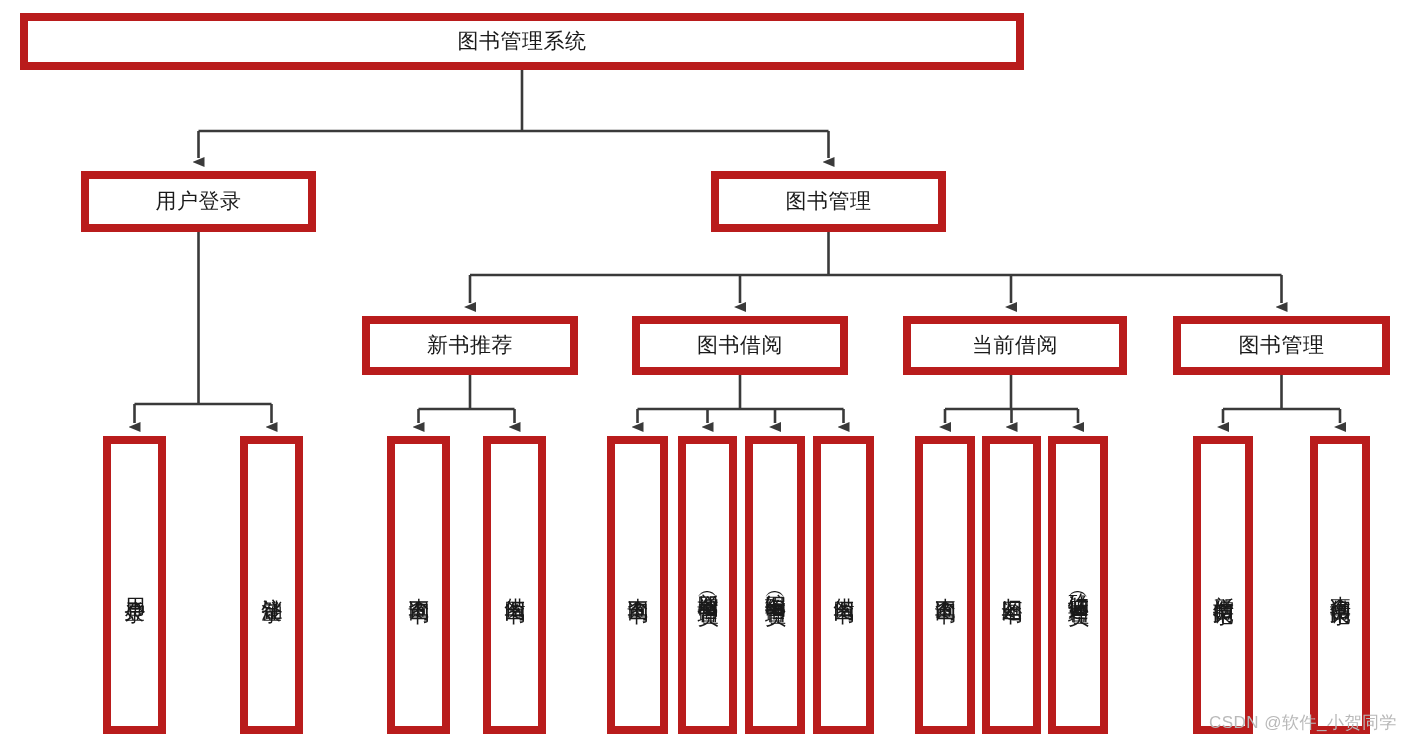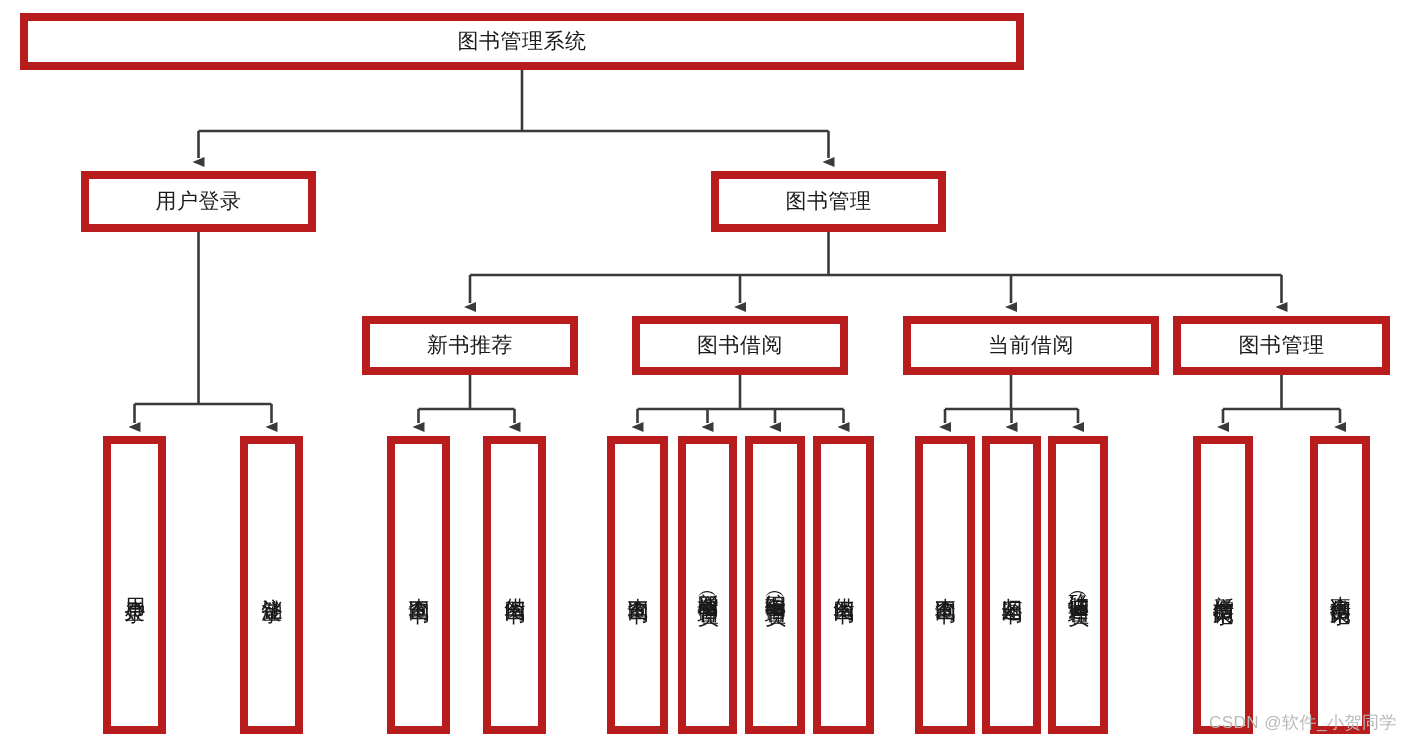--- a/index.html
+++ b/index.html
@@ -119,21 +119,21 @@
   <div class="node h" style="left: 711px; top: 171px; width: 235px; height: 61px;">
     <span>图书管理</span>
   </div>
 
   <div class="node h" style="left: 632px; top: 316px; width: 216px; height: 59px;">
     <span>图书借阅</span>
   </div>
   <div class="node h" style="left: 362px; top: 316px; width: 216px; height: 59px;">
     <span>新书推荐</span>
   </div>
-  <div class="node h" style="left: 903px; top: 316px; width: 256px; height: 59px;">
+  <div class="node h" style="left: 903px; top: 316px; width: 224px; height: 59px;">
     <span>当前借阅</span>
   </div>
   <div class="node h" style="left: 1173px; top: 316px; width: 217px; height: 59px;">
     <span>图书管理</span>
   </div>
 
   <div class="node v" style="left: 103px; top: 436px; width: 63px; height: 298px;">
     <span class="vtext">用户登录</span>
   </div>
   <div class="node v" style="left: 240px; top: 436px; width: 63px; height: 298px;">

